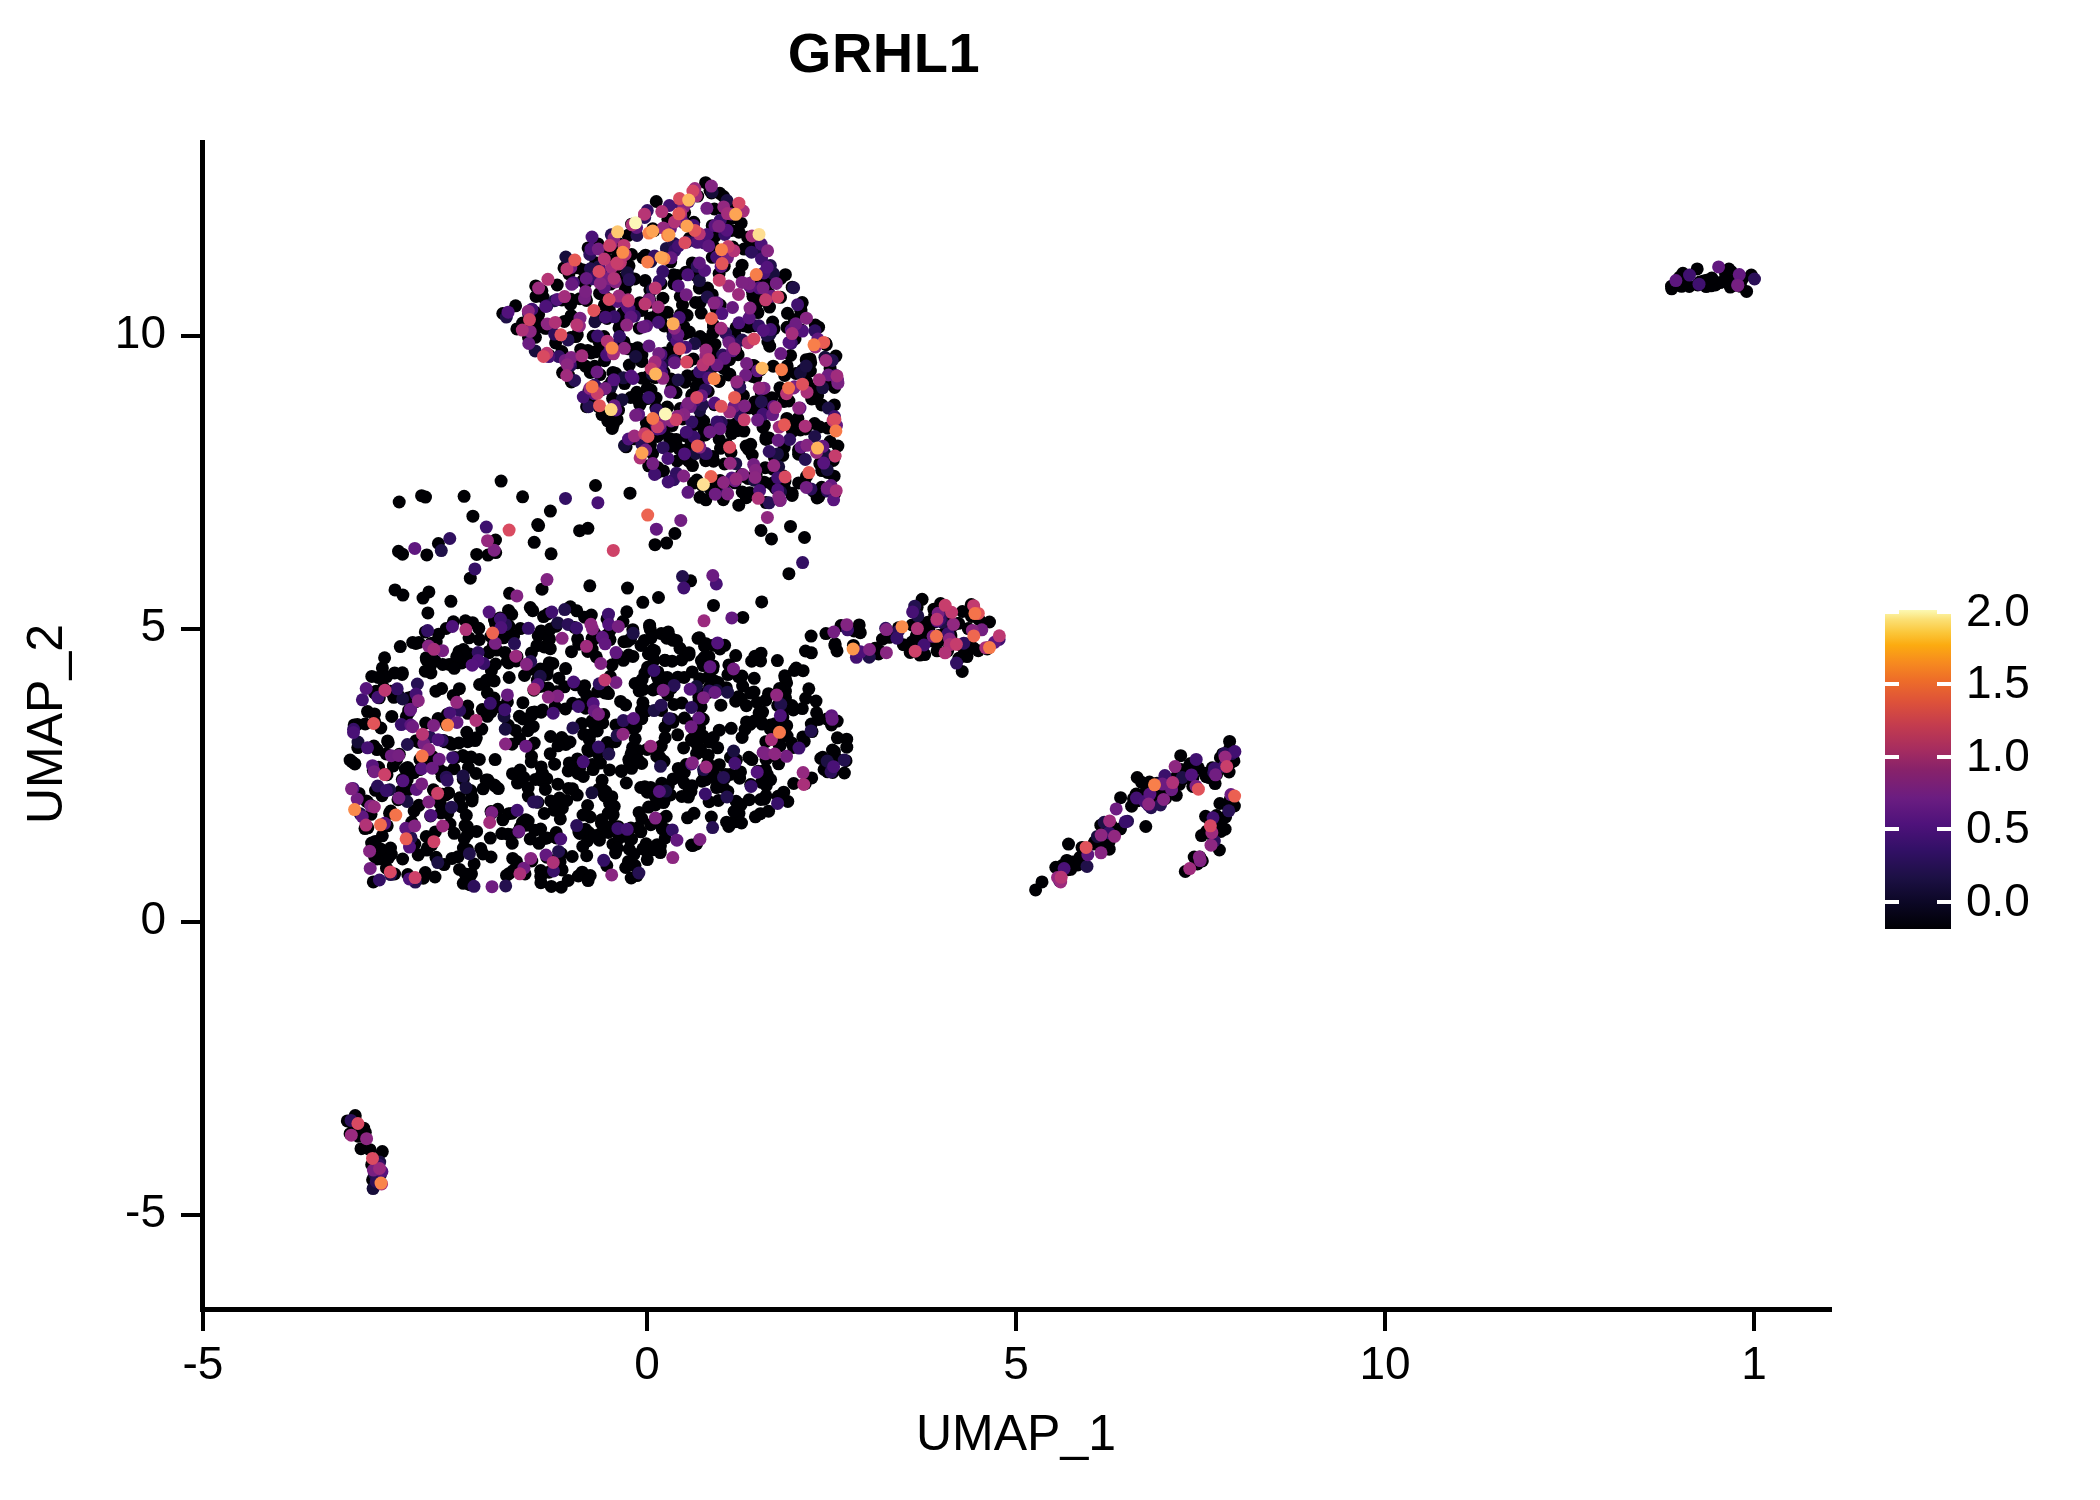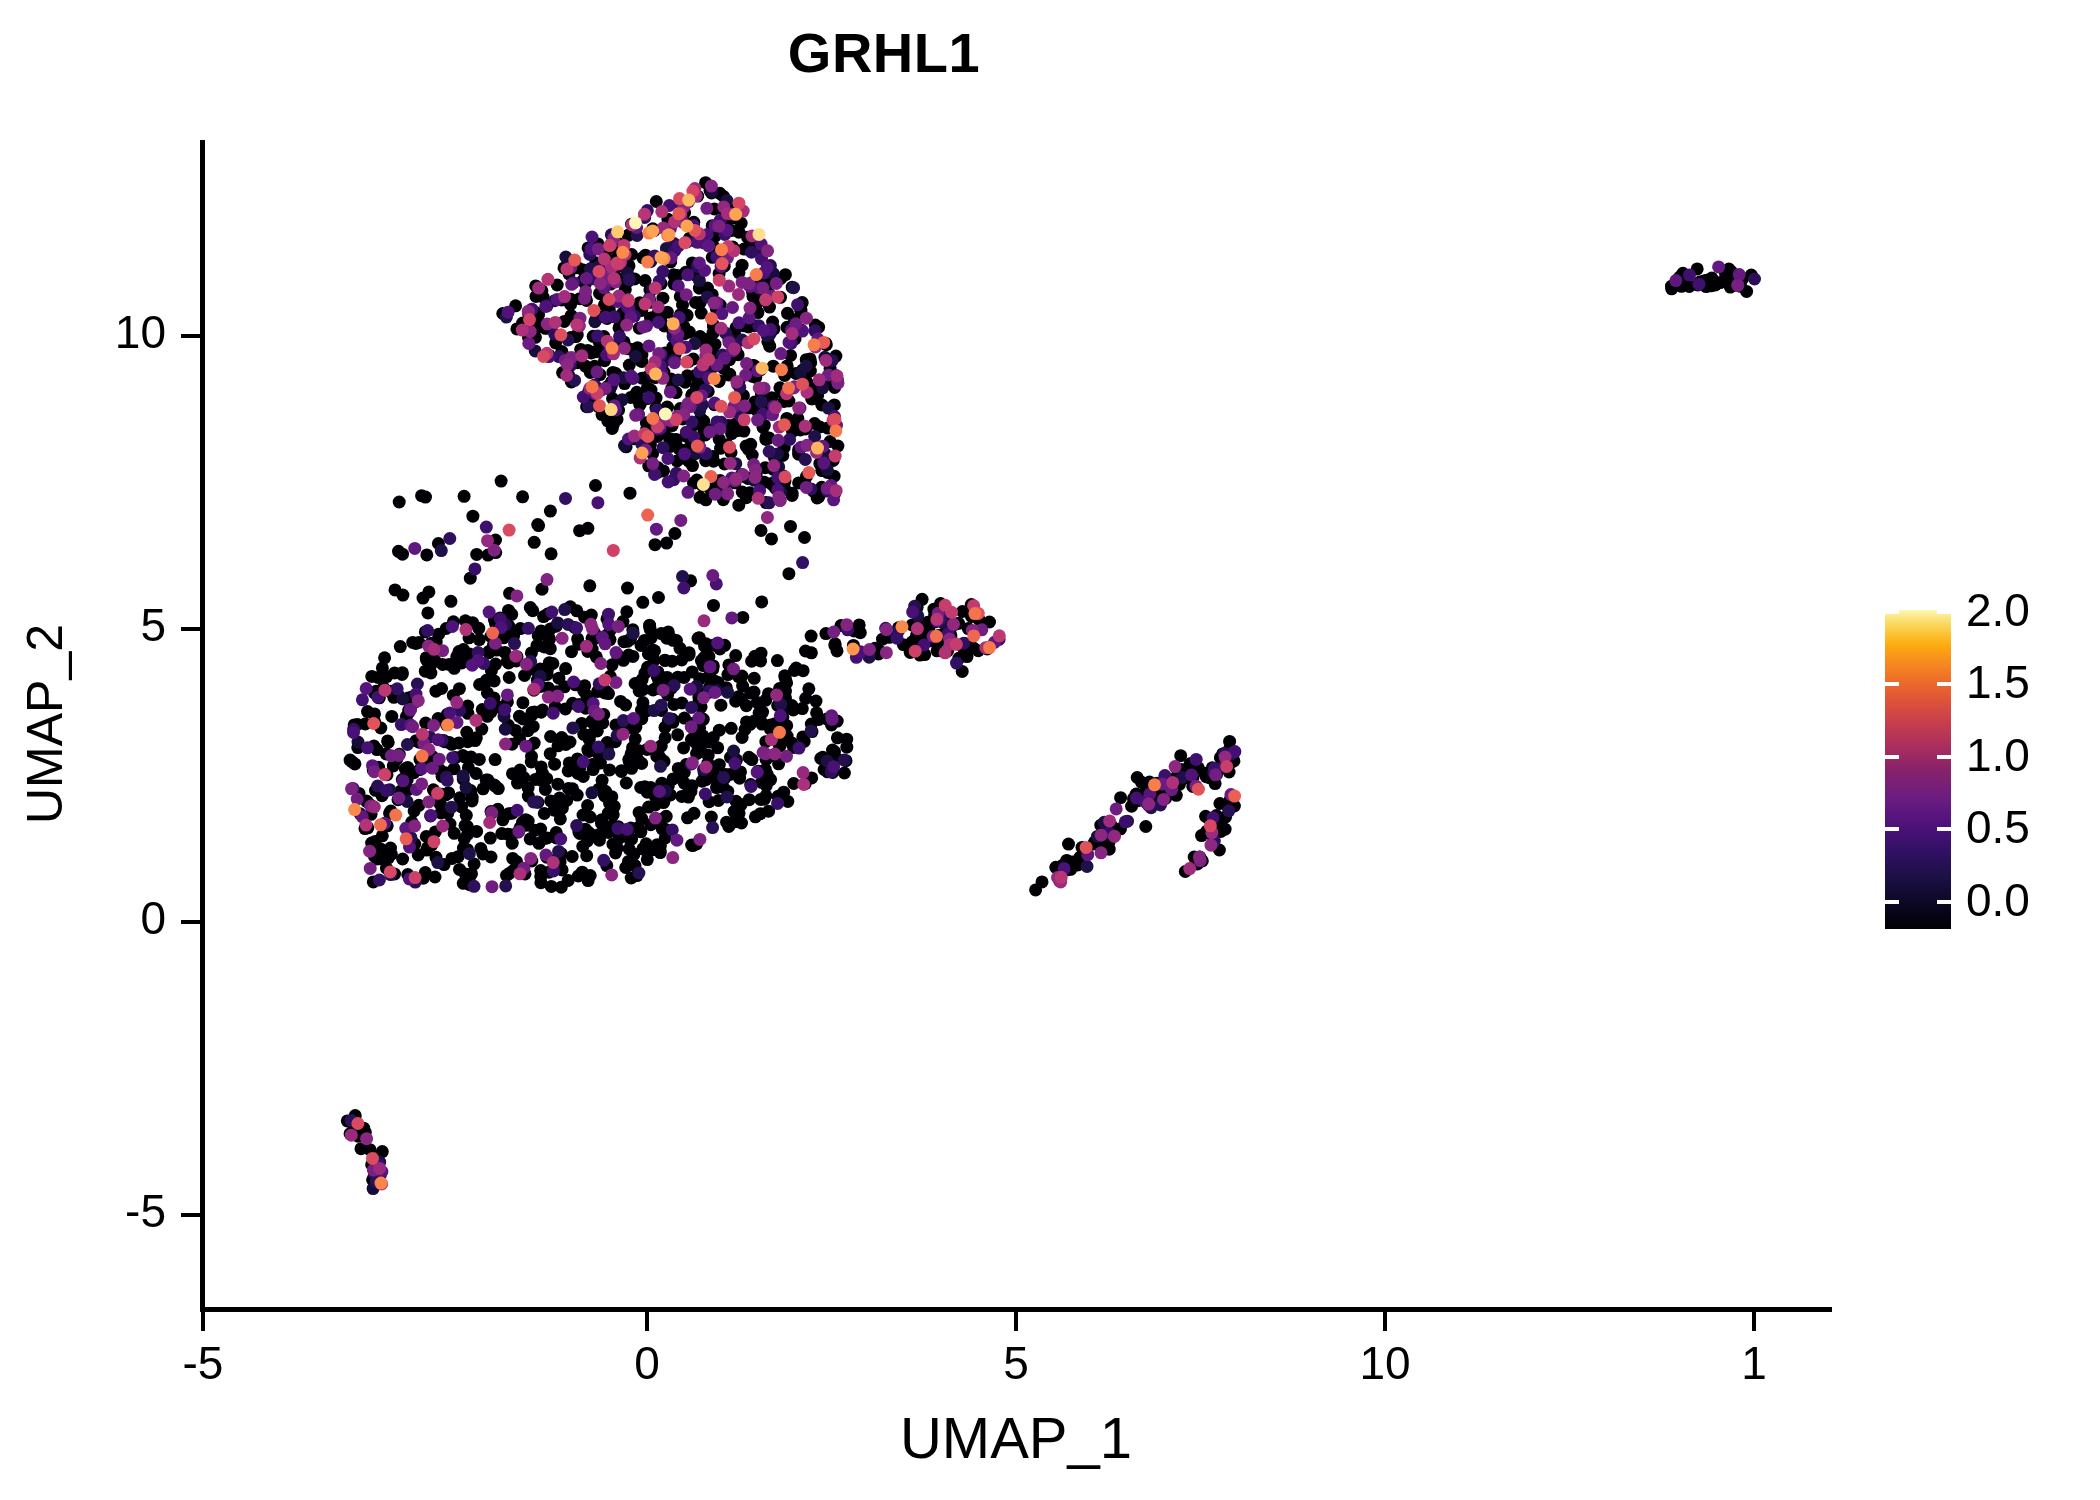--- a/index.html
+++ b/index.html
@@ -81,21 +81,21 @@
     text-align: right;
     font-size: 46px;
     color: #000000;
   }
   #axis-x-title {
     position: absolute;
     left: 200px;
     top: 1404px;
     width: 1632px;
     text-align: center;
-    font-size: 58px;
+    font-size: 50px;
     color: #000000;
   }
   #axis-y-title {
     position: absolute;
     left: -315px;
     top: 695px;
     width: 720px;
     text-align: center;
     font-size: 50px;
     color: #000000;

